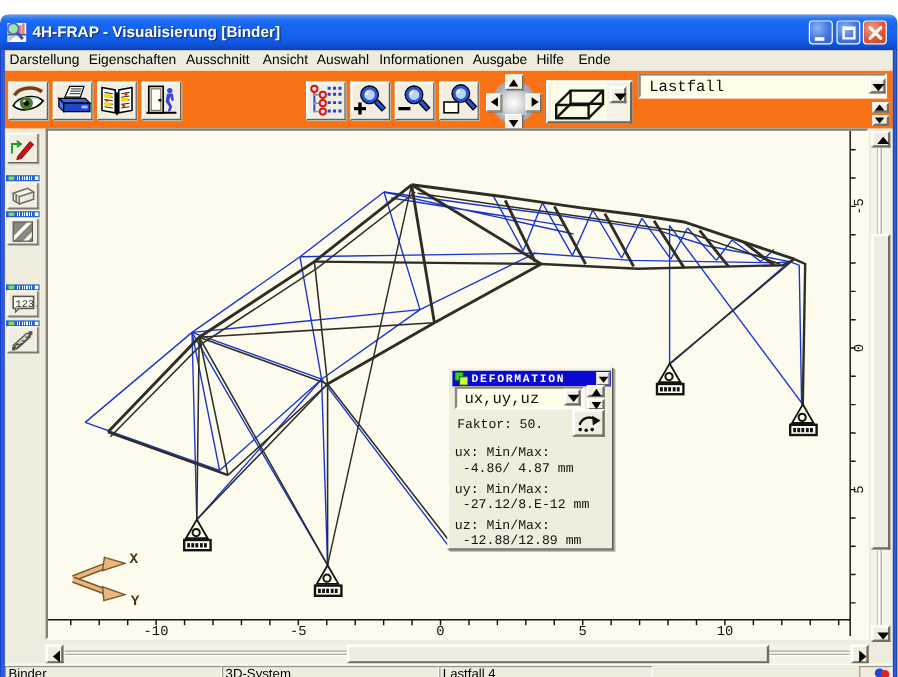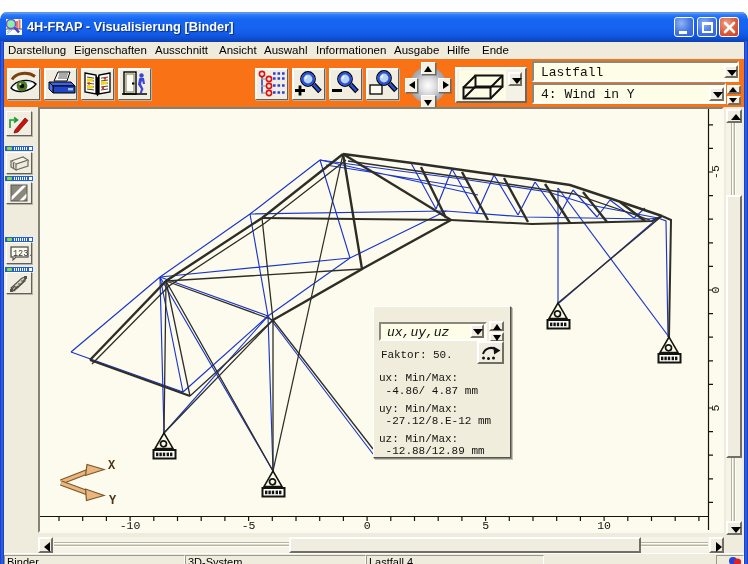--- a/index.html
+++ b/index.html
@@ -249,26 +249,20 @@
           <span class="arr-d" style="left:2px; top:4px;"></span>
         </div>
     </div>
 
     <div class="combo" style="left:528px; top:2px; width:207px; height:21px;">
       <span style="position:absolute; left:7px; top:2px;">Lastfall</span>
       <div class="dbtn" style="left:190px; top:2px; width:14px; height:13px;">
           <span class="arr-d" style="left:1px; top:3px;"></span>
         </div>
     </div>
-    <div class="combo" style="left:528px; top:24px; width:194px; height:21px;">
-      <span style="position:absolute; left:7px; top:2px;">4: Wind in Y</span>
-      <div class="dbtn" style="left:175px; top:2px; width:15px; height:14px;">
-          <span class="arr-d" style="left:1.5px; top:3px;"></span>
-        </div>
-    </div>
     <div class="dbtn" style="left:723px; top:26px; width:14px; height:9px;">
         <span class="arr-u" style="left:0px; top:0px; border-left-width:4.5px; border-right-width:4.5px; border-bottom-width:5.5px;"></span>
       </div>
     <div class="dbtn" style="left:723px; top:37px; width:14px; height:9px;">
         <span class="arr-d" style="left:0px; top:0px; border-left-width:4.5px; border-right-width:4.5px; border-top-width:5.5px;"></span>
       </div>
   </div>
   <div id="sidebar">
     <div class="sbtn" style="top:99px;">
       <svg width="24" height="23" viewBox="0 0 24 23">
@@ -447,22 +441,32 @@
     <div style="position:absolute; left:5px; top:14px; width:5px; height:398px; background:linear-gradient(90deg,#b7b4a5 0 1px,#fffef6 1px 2px,#dddacb 2px 3px,#b7b4a5 3px 4px,#fffef6 4px 5px);"></div>
     <div class="sb-btn" style="left:0; top:0; width:16px; height:14px;">
         <span class="arr-u" style="left:3px; top:3px;"></span>
       </div>
     <div class="sb-btn" style="left:0; top:412px; width:16px; height:14px;">
         <span class="arr-d" style="left:3px; top:4px;"></span>
       </div>
     <div class="sb-thumb" style="left:0; top:86px; width:16px; height:263px;"></div>
   </div>
   <div id="defpanel">
+    <div id="dp-title">
+      <svg width="11" height="11" viewBox="0 0 11 11" style="position:absolute; left:2px; top:1px;">
+        <rect x="0" y="0" width="7" height="7" fill="#33cc33" stroke="#0a660a"></rect>
+        <rect x="4" y="4" width="7" height="7" fill="#ccff44" stroke="#336600"></rect>
+      </svg>
+      <span id="dp-title-text">DEFORMATION</span>
+      <div class="dbtn" style="left:120px; top:1px; width:11px; height:11px; border-width:1px;">
+          <span class="arr-d" style="left:1px; top:3px; border-left-width:4px; border-right-width:4px; border-top-width:5px;"></span>
+        </div>
+    </div>
     <div class="combo" style="left:5px; top:15px; width:108px; height:19px;">
-      <span style="position:absolute; left:6px; top:1px;font-style:italic;">ux,uy,uz</span>
+      <span style="position:absolute; left:6px; top:1px;">ux,uy,uz</span>
       <div class="dbtn" style="left:89px; top:0px; width:14px; height:14px;">
           <span class="arr-d" style="left:1px; top:3px;"></span>
         </div>
     </div>
     <div class="dbtn" style="left:115px; top:14px; width:15px; height:10px;">
         <span class="arr-u" style="left:1.5px; top:1px; border-left-width:4.5px; border-right-width:4.5px; border-bottom-width:6px;"></span>
       </div>
     <div class="dbtn" style="left:115px; top:25px; width:15px; height:10px;">
         <span class="arr-d" style="left:1.5px; top:1px; border-left-width:4.5px; border-right-width:4.5px; border-top-width:6px;"></span>
       </div>

